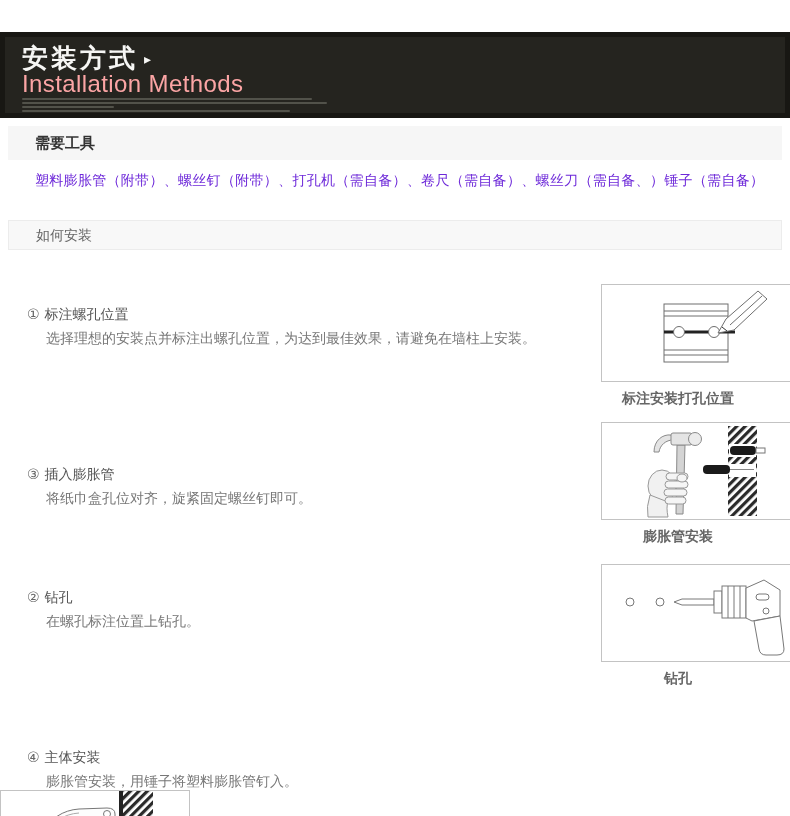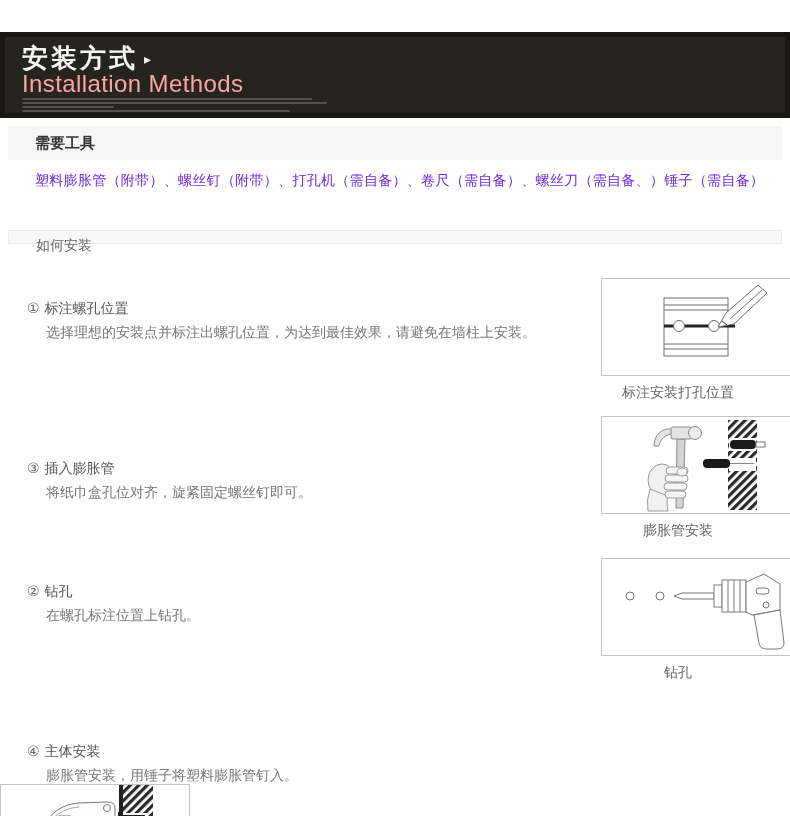--- a/index.html
+++ b/index.html
@@ -24,38 +24,38 @@
   .banner-sub { color:#fca5a5; font-size:24px; line-height:21px; letter-spacing:0.4px; }
   .fp { margin-top:4px; }
   .fp-line { height:2px; background:#807f76; opacity:0.5; margin-bottom:2px; border-radius:1px; }
   
   .section-bar { margin:8px 8px 0; padding-left:27px; }
   .tools-bar {
     background:#f6f6f6; height:34px; line-height:34px;
     font-size:15px; font-weight:bold; color:#333;
   }
   .howto-bar {
-    background:#f8f8f8; border:1px solid #ececec; height:14px; line-height:28px;
-    font-size:14px; color:#666; margin-top:41px;
+    background:#f8f8f8; border:1px solid #ececec; height:30px; line-height:28px;
+    font-size:14px; color:#666; margin-top:31px;
   }
   .tools-line {
     margin:12px 25px 0 35px; font-size:14px; color:#6d28d9;
     letter-spacing:0.3px; line-height:17px;
   }
   
   .step { display:flex; }
   .m1 { margin-top:34px; } .m2 { margin-top:19px; }
   .m3 { margin-top:15px; } .m4 { margin-top:16px;flex-direction:column; }
   .step-text { flex:1; padding-left:27px; }
   .pt1 { padding-top:22px; } .pt2 { padding-top:25px; }
   .pt3 { padding-top:44px; } .pt4 { padding-top:46px; }
   .step-title { font-size:14px; color:#555; line-height:17px; }
   .step-num { margin-right:5px; color:#666; }
   .step-desc { margin:6px 0 0 19px; font-size:14px; color:#777; line-height:18px; }
-  .step-figure { width:154px; margin:0 35px 0 0; }
+  .step-figure { width:154px; margin:0 35px 0 0;font-weight:bold; }
   .figure-box { width:190px; height:98px; border:1px solid #c3c3c3; background:#fff; }
   .figure-box svg { display:block; }
   .figure-caption { text-align:center; font-size:14px; color:#666; margin-top:8px; line-height:17px; }
 </style>
 </head>
 <body>
 
 <div>
 
   <header class="banner">

